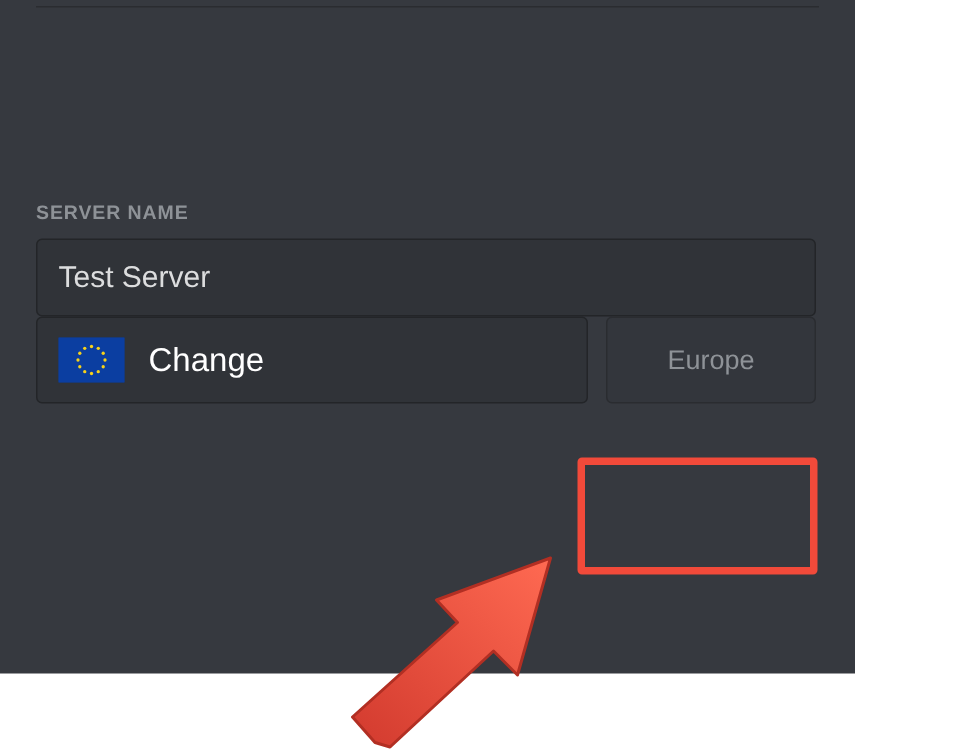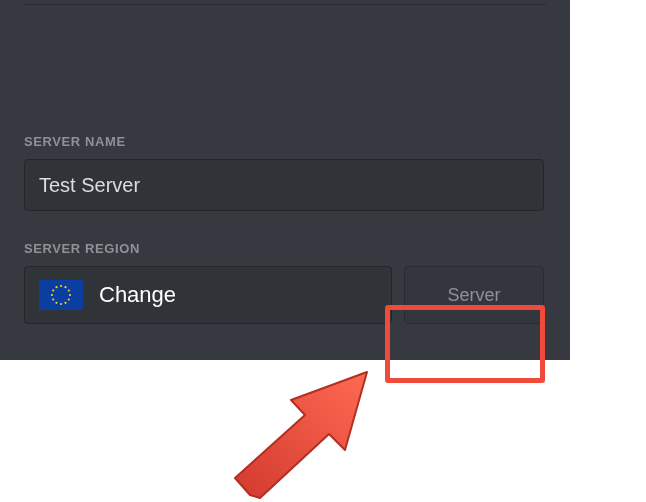--- a/index.html
+++ b/index.html
@@ -4,21 +4,21 @@
 <style>
   * { box-sizing: border-box; margin: 0; padding: 0; }
   html, body { width: 646px; height: 502px; }
   body {
     font-family: -apple-system, BlinkMacSystemFont, "Segoe UI", Helvetica, Arial, sans-serif;
     background: #ffffff;
     overflow: hidden;
   }
   .app-panel {
     width: 570px;
-    height: 360px;
+    height: 449px;
     background: #36393f;
     padding: 24px 24px 0 24px;
     position: relative;
   }
   .top-divider {
     position: absolute;
     top: 4px;
     left: 24px;
     right: 24px;
     height: 1px;
@@ -101,21 +101,20 @@
 </style>
 </head>
 <body>
 
 <div class="app-panel">
   <div class="top-divider"></div>
 
   <div class="section-label">SERVER NAME</div>
   <input class="input-box" type="text" value="Test Server" style="">
 
-  <div class="section-label second">SERVER REGION</div>
   <div class="region-row">
     <div class="region-display">
       <div class="flag">
         <svg viewBox="0 0 44 30">
           <rect width="44" height="30" fill="#0b3ea1"></rect>
           <g fill="#f7d21a">
             <circle cx="22" cy="6" r="1.1"></circle>
             <circle cx="26.5" cy="7.2" r="1.1"></circle>
             <circle cx="29.8" cy="10.5" r="1.1"></circle>
             <circle cx="31" cy="15" r="1.1"></circle>
@@ -126,21 +125,21 @@
             <circle cx="14.2" cy="19.5" r="1.1"></circle>
             <circle cx="13" cy="15" r="1.1"></circle>
             <circle cx="14.2" cy="10.5" r="1.1"></circle>
             <circle cx="17.5" cy="7.2" r="1.1"></circle>
           </g>
         </svg>
       </div>
       <span class="region-name">Change</span>
     </div>
     <div class="change-btn">
-      <span>Server</span>
+      <span>Europe</span>
     </div>
   </div>
 
   
   <div class="highlight-box" style="left:385px; top:305px; width:160px; height:78px;"></div>
 
   <svg class="arrow-svg" style="left:195px; top:360px; width:200px; height:140px;" viewBox="0 0 200 140">
     <defs>
       <linearGradient id="ag" x1="0" y1="1" x2="1" y2="0">
         <stop offset="0" stop-color="#d23a2e"></stop>

